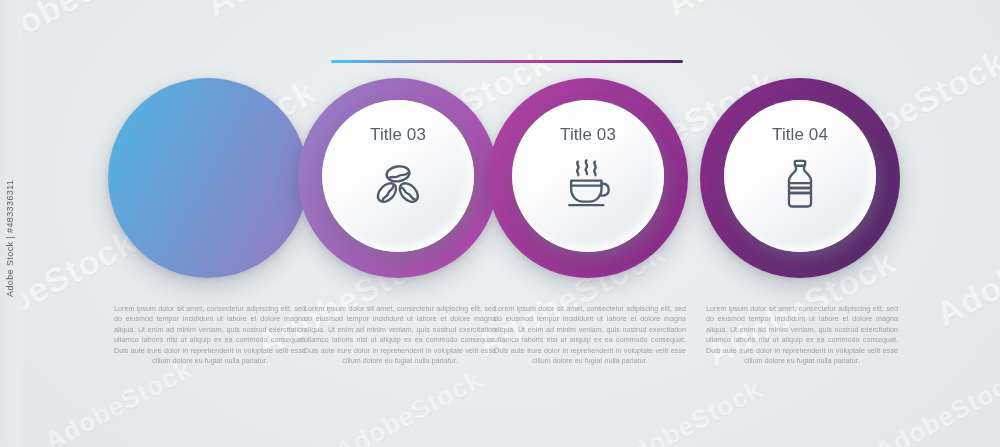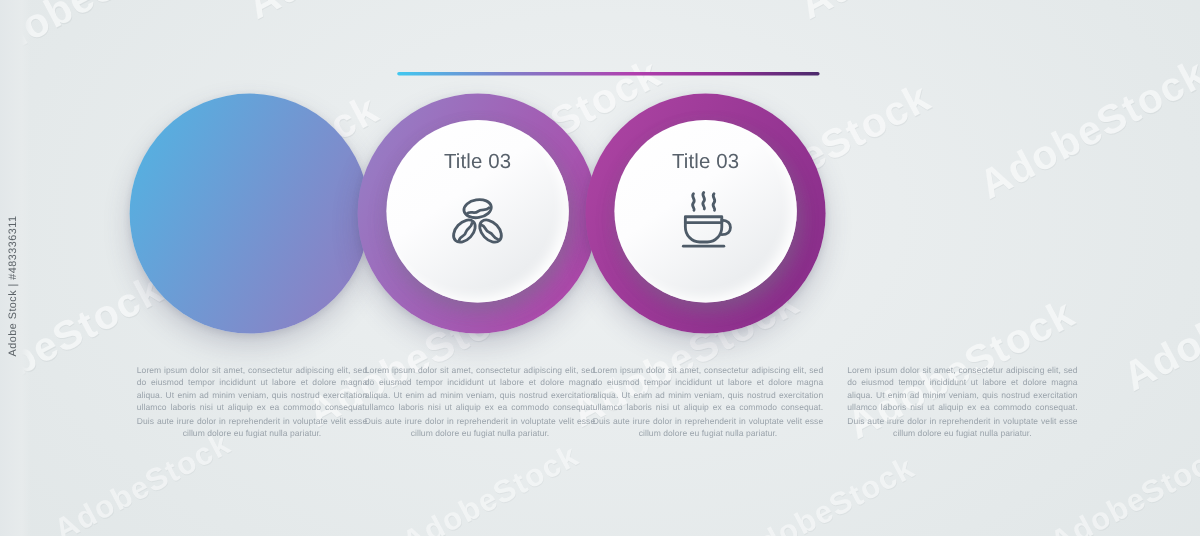--- a/index.html
+++ b/index.html
@@ -217,17 +217,33 @@
                 <line x1="9" y1="25.4" x2="36" y2="25.4"></line>
                 <path d="M36 23.6 c4.4 0 6.4 2.4 6.4 5.4 c0 3 -2.1 5.3 -6.4 5.3"></path>
                 <line x1="7.5" y1="42.8" x2="37.5" y2="42.8"></line>
               </svg>
             </div>
           </div>
         </div>
         <div class="desc">Lorem ipsum dolor sit amet, consectetur adipiscing elit, sed do eiusmod tempor incididunt ut labore et dolore magna aliqua. Ut enim ad minim veniam, quis nostrud exercitation ullamco laboris nisi ut aliquip ex ea commodo consequat. Duis aute irure dolor in reprehenderit in voluptate velit esse cillum dolore eu fugiat nulla pariatur.</div>
       </div>
       <div class="step s3" style="left: 700px; z-index: 13;">
+        <div class="disc-wrap">
+          <div class="ring" style="background:linear-gradient(118deg,#8a2d8c 0%,#522a66 100%)"></div>
+          <div class="disc">
+            <div class="title">Title 04</div>
+            <div class="icon">
+              <svg width="54" height="54" viewBox="0 0 48 48" fill="none" stroke="#4e5b68" stroke-width="2.1" stroke-linecap="round" stroke-linejoin="round">
+                <rect x="19.4" y="3.4" width="9.2" height="4.4" rx="1"></rect>
+                <path d="M20.4 7.8 v3.2 c0 2.6 -6.2 4.6 -6.2 10.2 v2"></path>
+                <path d="M27.6 7.8 v3.2 c0 2.6 6.2 4.6 6.2 10.2 v2"></path>
+                <rect x="14.2" y="23.2" width="19.6" height="4.4" rx="1.2"></rect>
+                <rect x="14.2" y="27.6" width="19.6" height="4.4" rx="1.2"></rect>
+                <path d="M14.2 32 h19.6 v9.2 c0 1.6 -1.2 2.8 -2.8 2.8 h-14 c-1.6 0 -2.8 -1.2 -2.8 -2.8 z"></path>
+              </svg>
+            </div>
+          </div>
+        </div>
         <div class="desc">Lorem ipsum dolor sit amet, consectetur adipiscing elit, sed do eiusmod tempor incididunt ut labore et dolore magna aliqua. Ut enim ad minim veniam, quis nostrud exercitation ullamco laboris nisi ut aliquip ex ea commodo consequat. Duis aute irure dolor in reprehenderit in voluptate velit esse cillum dolore eu fugiat nulla pariatur.</div>
       </div>
     </div>
 
 </div>
 
 </body></html>

